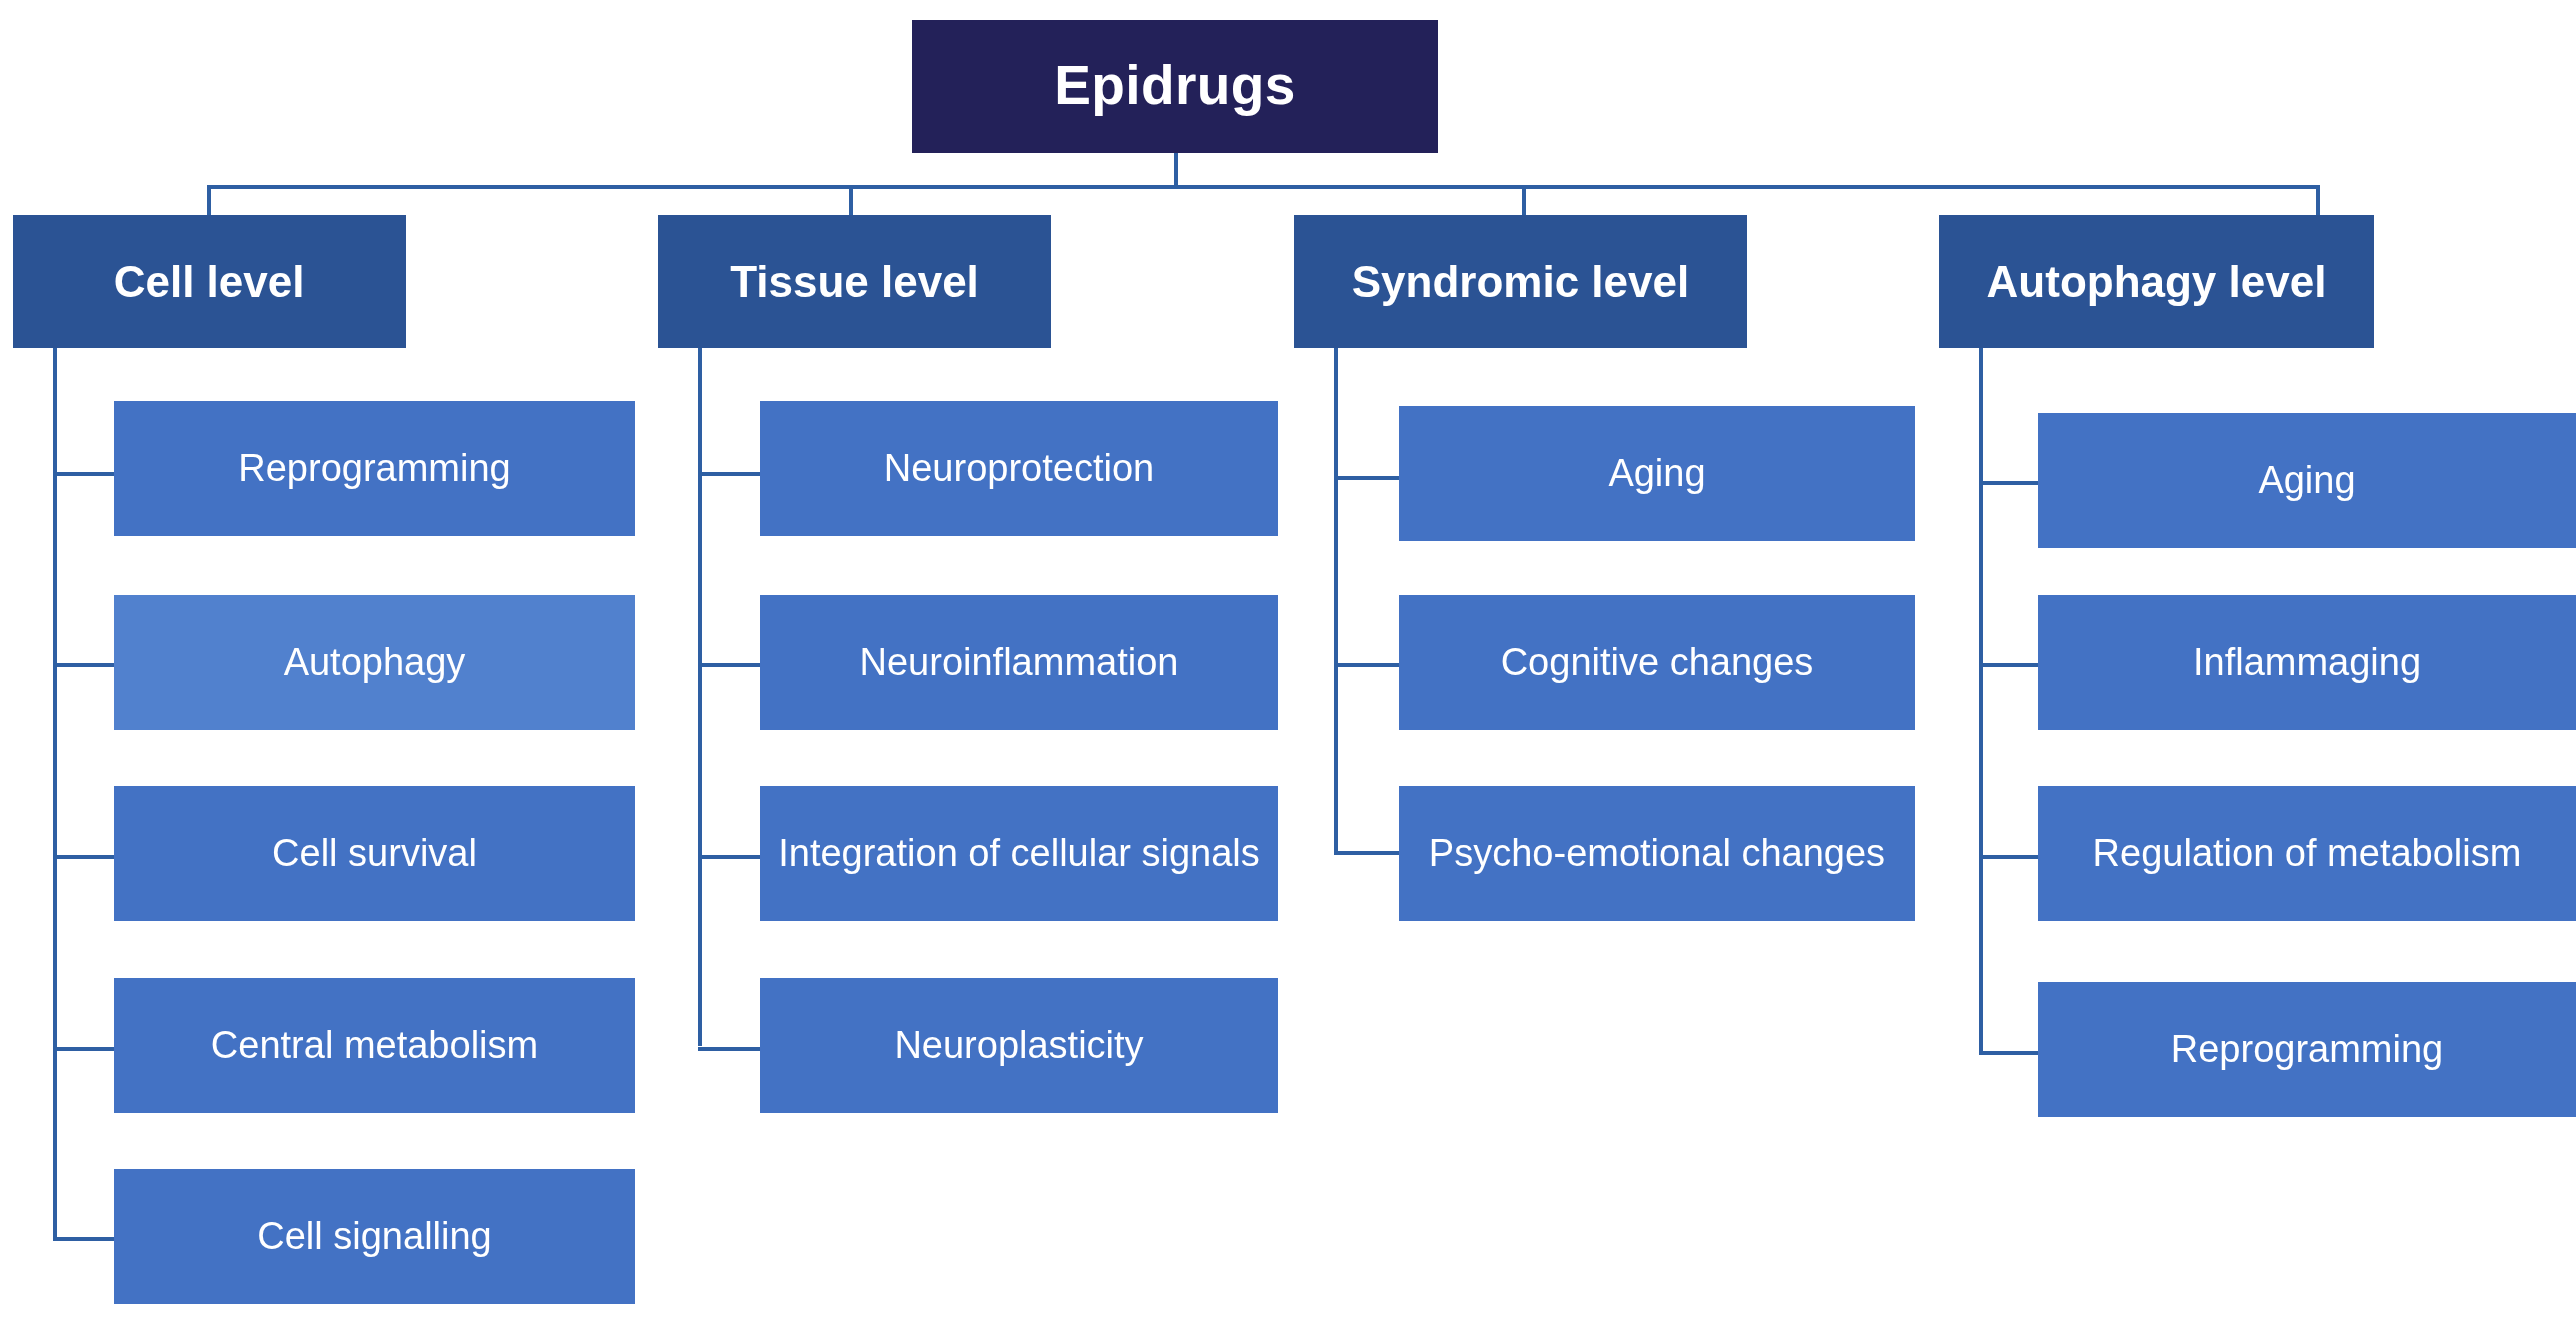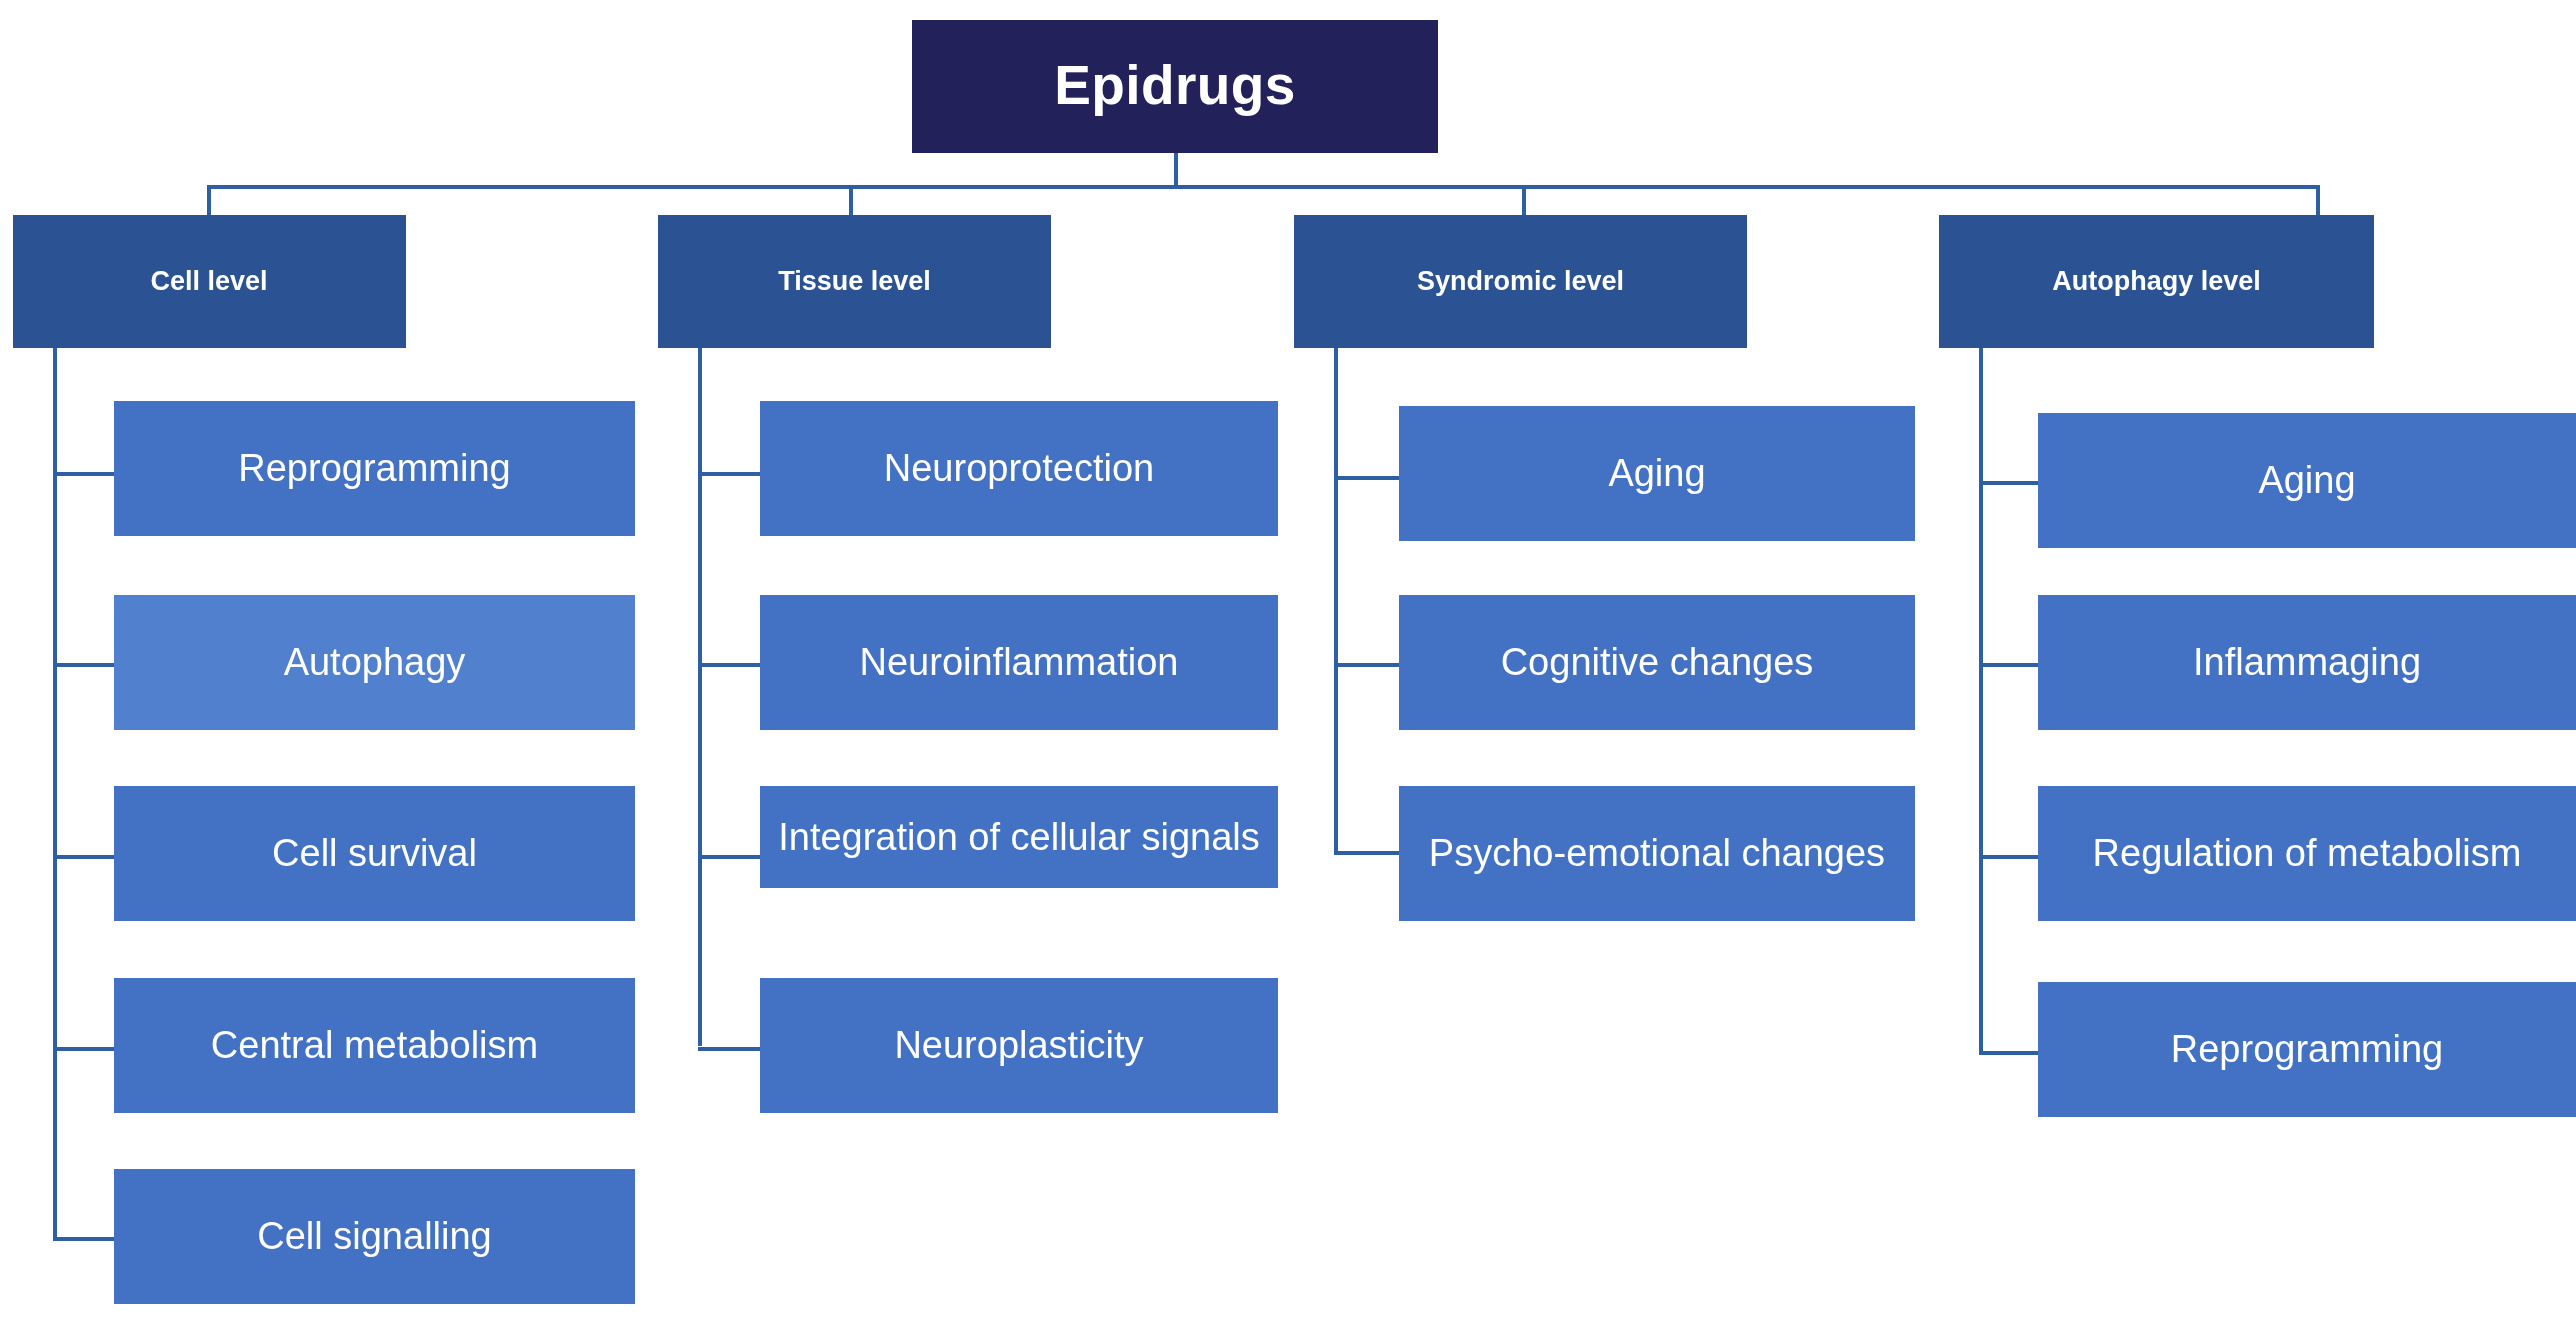--- a/index.html
+++ b/index.html
@@ -36,21 +36,21 @@
 
   .node.root {
     background: #232159;
     font-size: 55px;
     font-weight: bold;
     letter-spacing: 0.4px;
   }
 
   .node.level1 {
     background: #2B5394;
-    font-size: 27px;
+    font-size: 44px;
     font-weight: bold;
   }
 
   .node.leaf {
     background: #4372C4;
     font-size: 38px;
     font-weight: normal;
   }
   .node.leaf.tint-light {
     background: #5181CE;
@@ -119,21 +119,21 @@
   <div class="node leaf" style="left: 760px; top: 401px; width: 518px; height: 135px; background: rgb(67, 114, 196); color: rgb(255, 255, 255);">
     <span>Neuroprotection</span>
   </div>
 
   <div class="conn h" style="left: 698px; top: 663px; width: 63px; background: rgb(46, 95, 163);"></div>
   <div class="node leaf" style="left: 760px; top: 595px; width: 518px; height: 135px; background: rgb(67, 114, 196); color: rgb(255, 255, 255);">
     <span>Neuroinflammation</span>
   </div>
 
   <div class="conn h" style="left: 698px; top: 855px; width: 63px; background: rgb(46, 95, 163);"></div>
-  <div class="node leaf" style="left: 760px; top: 786px; width: 518px; height: 102px; background: rgb(67, 114, 196); color: rgb(255, 255, 255);">
+  <div class="node leaf" style="left: 760px; top: 786px; width: 518px; height: 135px; background: rgb(67, 114, 196); color: rgb(255, 255, 255);">
     <span>Integration of cellular signals</span>
   </div>
 
   <div class="conn h" style="left: 698px; top: 1047px; width: 63px; background: rgb(46, 95, 163);"></div>
   <div class="node leaf" style="left: 760px; top: 978px; width: 518px; height: 135px; background: rgb(67, 114, 196); color: rgb(255, 255, 255);">
     <span>Neuroplasticity</span>
   </div>
 
   <div class="node level1" style="left: 1294px; top: 215px; width: 453px; height: 133px; background: rgb(43, 83, 148); color: rgb(255, 255, 255);">
     <span>Syndromic level</span>

